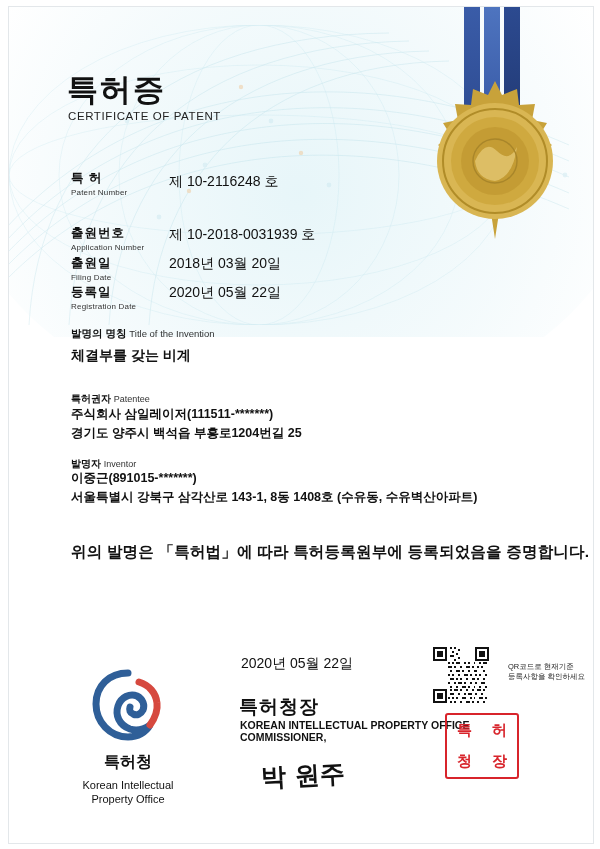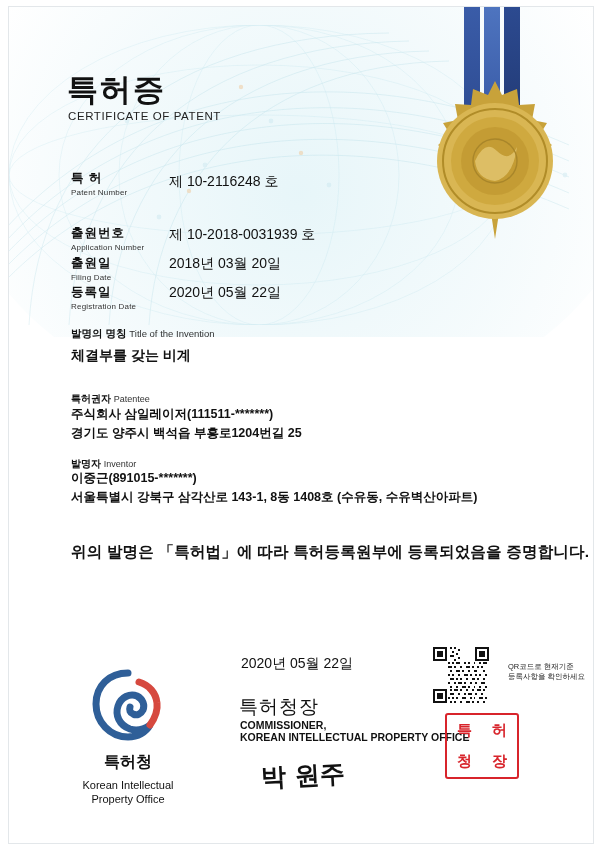--- a/index.html
+++ b/index.html
@@ -230,21 +230,21 @@
     top: 648px;
     font-size: 14px;
     color: #111;
   }
 
   .commissioner-ko {
     position: absolute;
     left: 230px;
     top: 687px;
     font-size: 19px;
-    font-weight: normal;
+    font-weight: bold;
     color: #111;
     letter-spacing: 1px;
   }
   .commissioner-en {
     position: absolute;
     left: 231px;
     top: 712px;
     font-size: 10.5px;
     font-weight: bold;
     color: #111;
@@ -441,22 +441,22 @@
     </div>
     <div class="blk-line inventor-l1">이중근(891015-*******)</div>
     <div class="blk-line inventor-l2">서울특별시 강북구 삼각산로 143-1, 8동 1408호 (수유동, 수유벽산아파트)</div>
 
     <div class="cert-ko">위의 발명은 「특허법」에 따라 특허등록원부에 등록되었음을 증명합니다.</div>
 
     <div class="issue-date">2020년 05월 22일</div>
 
     <div class="commissioner-ko">특허청장</div>
     <div class="commissioner-en">
+      <div>KOREAN INTELLECTUAL PROPERTY OFFICE</div>
       <div>COMMISSIONER,</div>
-      <div>KOREAN INTELLECTUAL PROPERTY OFFICE</div>
     </div>
     <div class="signature">박 원주</div>
 
     <svg class="emblem" viewBox="0 0 74 74">
       <path d="M37,4 C18,4 5,17 5,35 C5,53 19,68 37,68 C47,68 55,63 59,56 C52,61 45,62 39,60 C28,56 24,46 27,37 C30,28 39,24 46,27 C52,30 54,36 52,41 C50,45 46,47 42,45 C39,44 38,41 39,38" fill="none" stroke="#2f5f98" stroke-width="7" stroke-linecap="round"></path>
       <path d="M59,56 C64,49 67,42 66,34 C65,24 58,16 48,13" fill="none" stroke="#d6493f" stroke-width="7" stroke-linecap="round"></path>
     </svg>
     <div class="kipo-ko">특허청</div>
     <div class="kipo-en">
       <div>Korean Intellectual</div>

